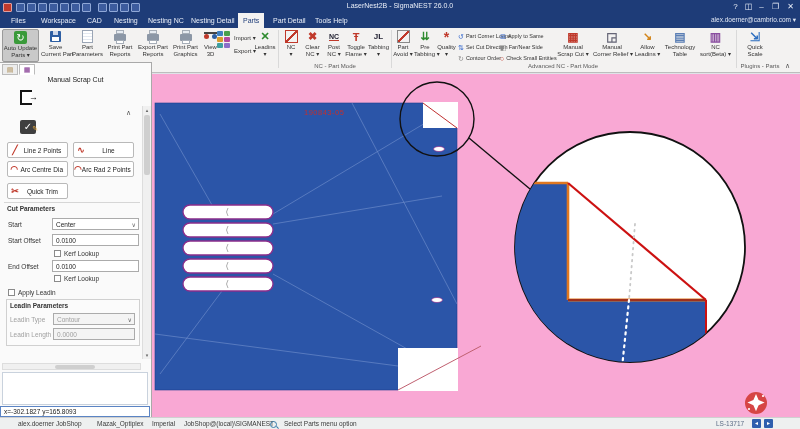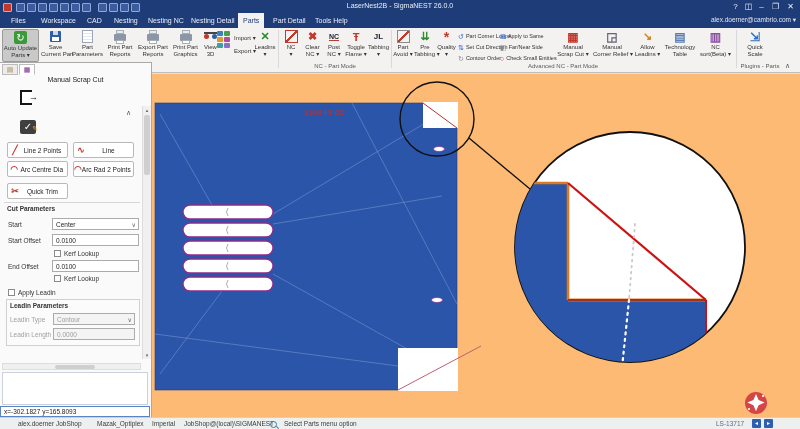--- a/index.html
+++ b/index.html
@@ -37,21 +37,21 @@
   .ic-printer:before{content:"";position:absolute;top:-4px;left:2px;width:8px;height:4px;background:#e6ebf1;border:1px solid #a6aeb8;box-sizing:border-box;}
   .ic-printer:after{content:"";position:absolute;bottom:-3px;left:2px;width:8px;height:4px;background:#fff;border:1px solid #a6aeb8;box-sizing:border-box;}
   .ic-3d{width:13px;height:8px;position:relative;border-top:2px solid #444;}
   .ic-3d:before{content:"";position:absolute;left:0;top:0;width:5px;height:5px;border-radius:50%;background:#c0392b;}
   .ic-3d:after{content:"";position:absolute;right:0;top:0;width:5px;height:5px;border-radius:50%;background:#2e5fa3;}
   .ic-ncbox{width:11px;height:11px;border:1px solid #c0392b;background:linear-gradient(135deg,transparent 45%,#c0392b 45%,#c0392b 55%,transparent 55%);}
   .ic-avoid{width:11px;height:11px;border:1px solid #8a8a8a;background:linear-gradient(135deg,transparent 45%,#c0392b 45%,#c0392b 55%,transparent 55%);}
   .minigrid{position:absolute;display:grid;grid-template-columns:6px 6px;grid-auto-rows:5px;gap:1px;}
   .minigrid div{border-radius:1px;}
   
-  .canvas{left:152px;top:74px;width:648px;height:343px;background:#fdba74;}
+  .canvas{left:152px;top:74px;width:648px;height:343px;background:#f9a8d4;}
   
   .panel{left:0;top:62px;width:152px;height:355px;background:#fafafa;border-right:1px solid #a9a9a9;border-top:1px solid #a9a9a9;box-sizing:border-box;font-size:7px;color:#222;}
   .ptab{position:absolute;top:1px;width:16px;height:11px;border:1px solid #bbb;background:#ececec;text-align:center;font-size:7px;line-height:10px;box-sizing:border-box;}
   .ptab.active{background:#fff;border-bottom-color:#fff;}
   .ptitle{position:absolute;left:0;top:13px;width:100%;text-align:center;font-size:7px;color:#222;}
   .ic-exit{position:absolute;width:12px;height:15px;border:2px solid #151515;border-right:none;background:#fff;box-sizing:border-box;}
   .ic-exit:after{content:"→";position:absolute;right:-6px;top:0px;font-weight:bold;font-size:9px;color:#111;}
   .tbtn{position:absolute;height:16px;width:61px;background:#fff;border:1px solid #b9b9b9;border-radius:2px;display:flex;align-items:center;box-sizing:border-box;font-size:6.5px;}
   .tbtn .ti{width:14px;text-align:center;font-size:9px;font-weight:bold;color:#c0392b;}
   .tbtn .tl{flex:1;text-align:center;padding-right:4px;white-space:nowrap;}

